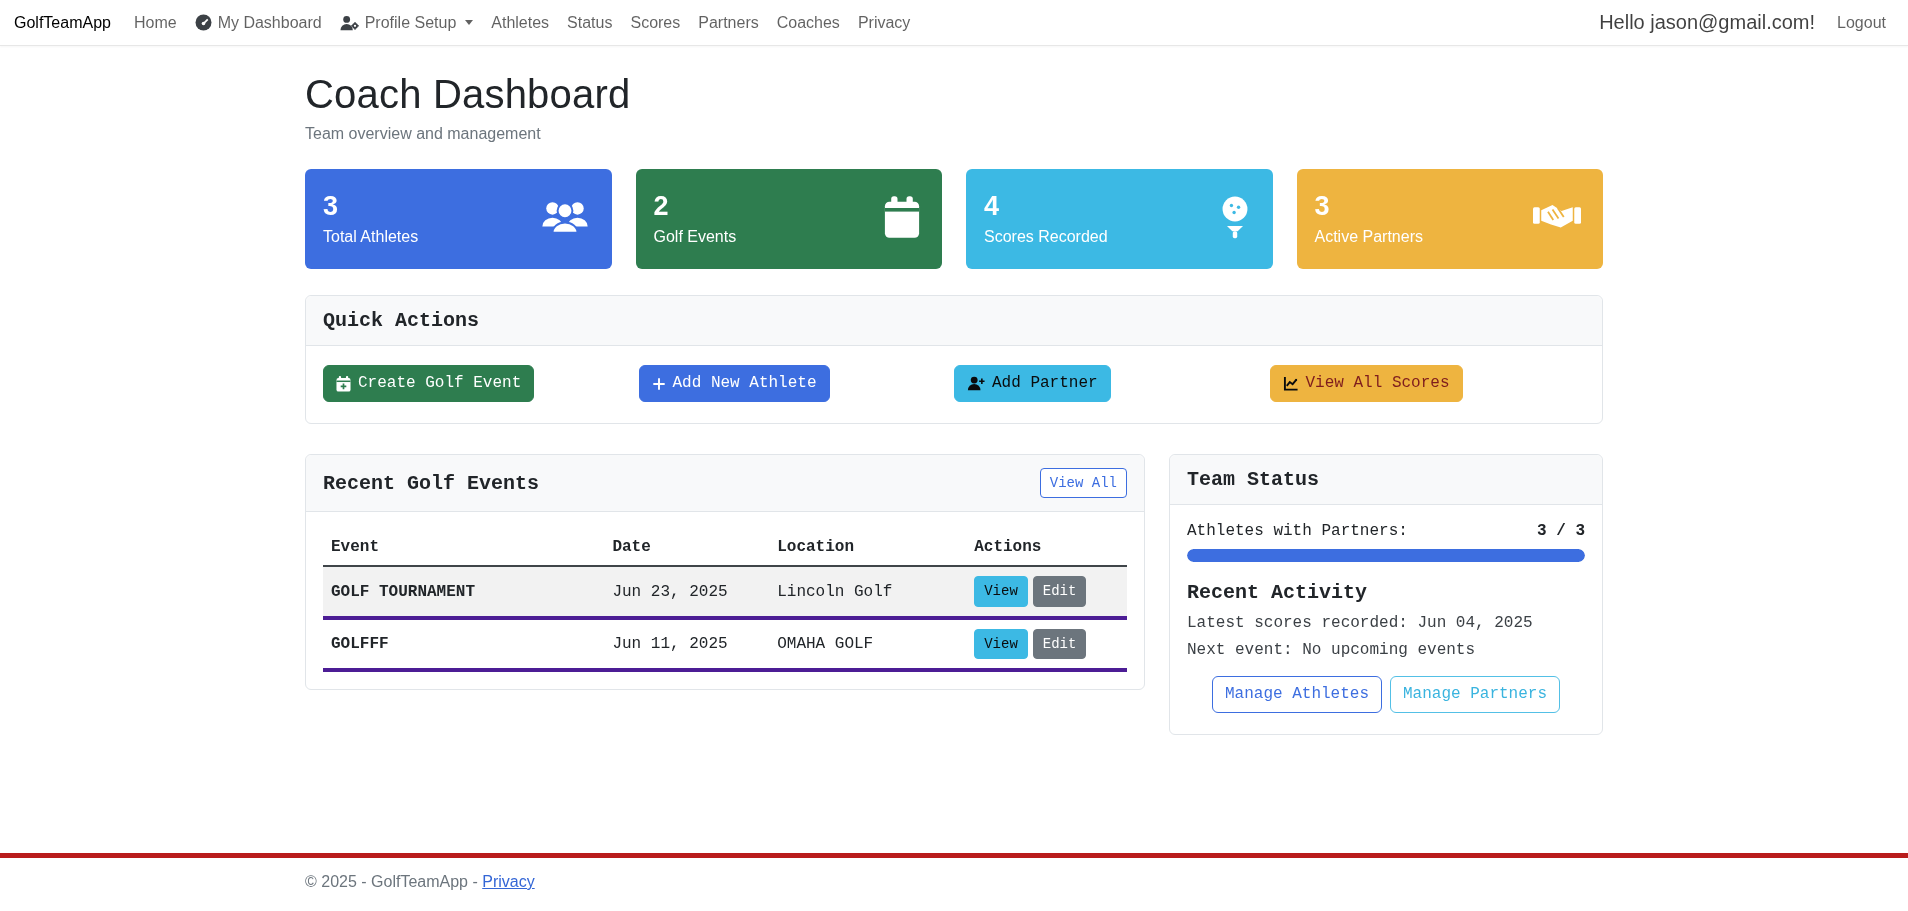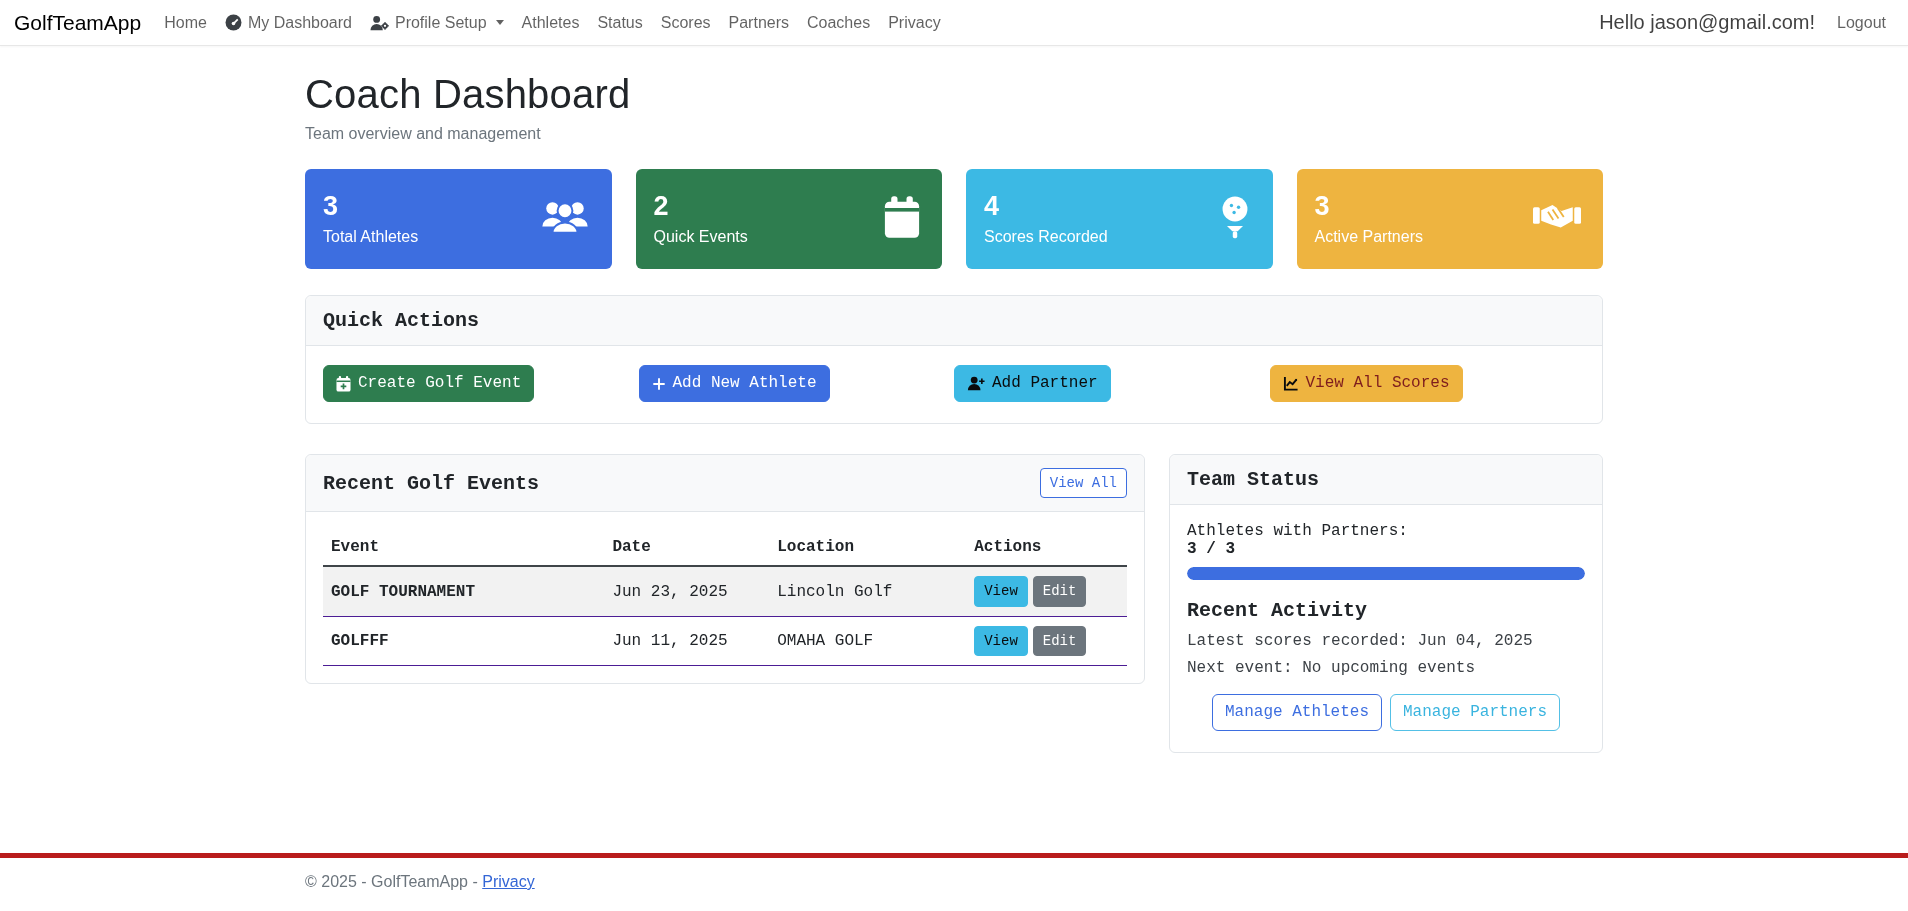--- a/index.html
+++ b/index.html
@@ -18,21 +18,21 @@
   .navbar {
     height: 46px;
     background: #fff;
     border-bottom: 1px solid #e7e7e7;
     box-shadow: 0 1px 2px rgba(0,0,0,.04);
     display: flex;
     align-items: center;
     padding: 0 14px;
     flex: 0 0 auto;
   }
-  .brand { font-size: 21px; color: #000; margin-right: 14px; font-weight: 400; }
+  .brand { font-size: 16px; color: #000; margin-right: 14px; font-weight: 400; }
   .nav-links { display: flex; align-items: center; flex: 1; }
   .nav-link {
     color: rgba(0,0,0,.62);
     font-size: 16px;
     padding: 8px 9px;
     display: inline-flex;
     align-items: center;
     gap: 6px;
     cursor: pointer;
     white-space: nowrap;
@@ -124,31 +124,31 @@
   
   .bottom-row { display: grid; grid-template-columns: 840px 1fr; gap: 24px; align-items: start; }
 
   table.events-table { width: 100%; border-collapse: collapse; font-size: 16px; }
   .events-table th {
     text-align: left;
     font-weight: 700;
     padding: 9px 8px;
     border-bottom: 2px solid #3f4549;
   }
-  .events-table td { padding: 9px 8px; border-bottom: 1px solid #4c1d95; vertical-align: middle; }
+  .events-table td { padding: 9px 8px; border-bottom: 4px solid #4c1d95; vertical-align: middle; }
   .events-table tbody tr:nth-child(odd) { background: #f2f2f2; }
   .events-table .col-event { width: 35%; }
   .events-table .col-date { width: 20.5%; }
   .events-table .col-location { width: 24.5%; }
   .events-table .col-actions { width: 20%; }
   .event-name { font-weight: 700; }
   .row-actions { display: inline-flex; gap: 5px; }
 
   
-  .ts-row { display: flex; justify-content: space-between; align-items: baseline; font-size: 16px; flex-direction: column; }
+  .ts-row { display: flex; justify-content: space-between; align-items: baseline; font-size: 16px; }
   .ts-ratio { font-weight: 700; }
   .progress { background: #e9ecef; border-radius: 7px; height: 13px; margin-top: 9px; overflow: hidden; }
   .progress-fill { background: #3d6ee0; height: 100%; border-radius: 7px; }
   .ts-activity-title { font-weight: 700; font-size: 20px; margin-top: 19px; margin-bottom: 10px; }
   .ts-line { font-size: 16px; color: #3c4146; margin-bottom: 9px; }
   .ts-buttons { display: flex; justify-content: center; gap: 8px; margin-top: 17px; padding-bottom: 4px; }
 
   
   .footer {
     flex: 0 0 auto;
@@ -237,21 +237,21 @@
             <path d="M3 36 a13 11 0 0 1 26 0 Z" fill="#fff"></path>
             <path d="M35 36 a13 11 0 0 1 26 0 Z" fill="#fff"></path>
             <circle cx="32" cy="16" r="9.5" fill="#fff" stroke="#3d6ee0" stroke-width="2.5"></circle>
             <path d="M16 44 a16 13 0 0 1 32 0 Z" fill="#fff" stroke="#3d6ee0" stroke-width="2.5"></path>
           </svg>
         </span>
       </div>
 
       <div class="stat-card bg-success">
         <div class="stat-value">2</div>
-        <div class="stat-label">Quick Events</div>
+        <div class="stat-label">Golf Events</div>
         <span class="stat-icon">
           <svg width="36" height="42" viewBox="0 0 40 46">
             <rect x="8" y="0" width="7" height="12" rx="3" fill="#fff"></rect>
             <rect x="25" y="0" width="7" height="12" rx="3" fill="#fff"></rect>
             <rect x="1" y="6" width="38" height="40" rx="5" fill="#fff"></rect>
             <rect x="1" y="13" width="38" height="4" fill="#2e7d4f"></rect>
           </svg>
         </span>
       </div>
 

